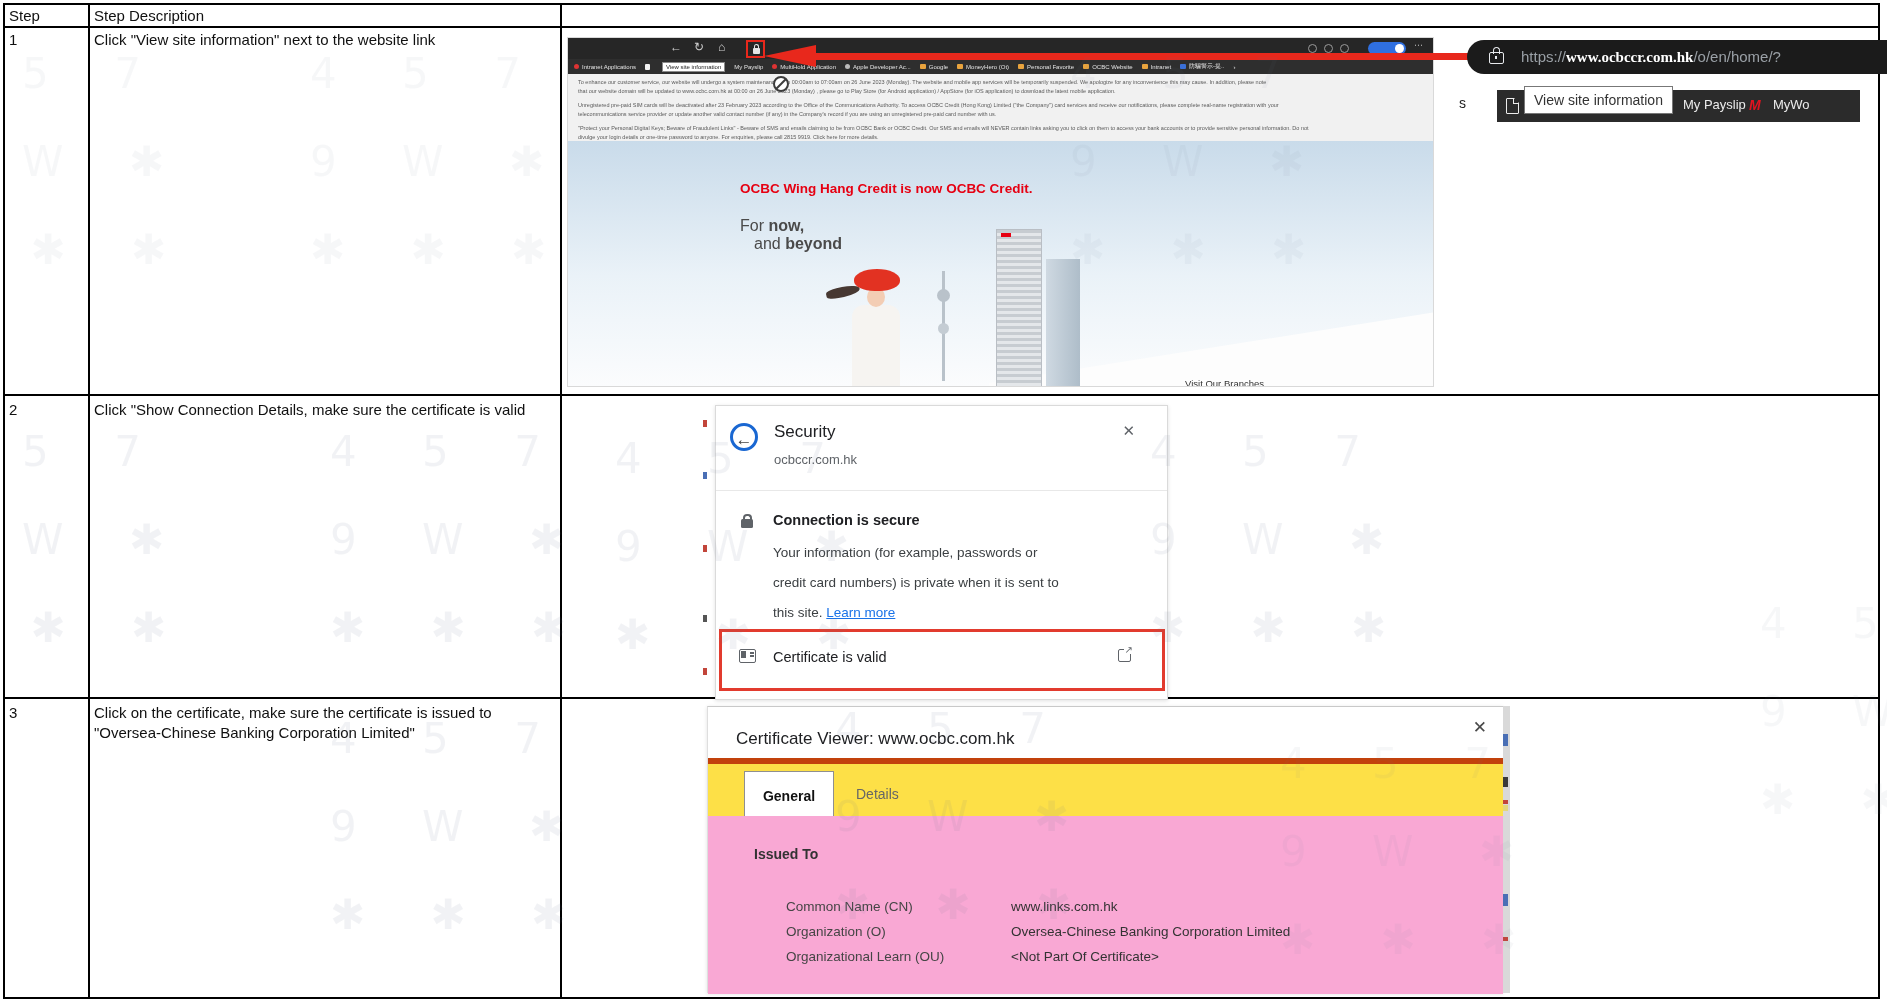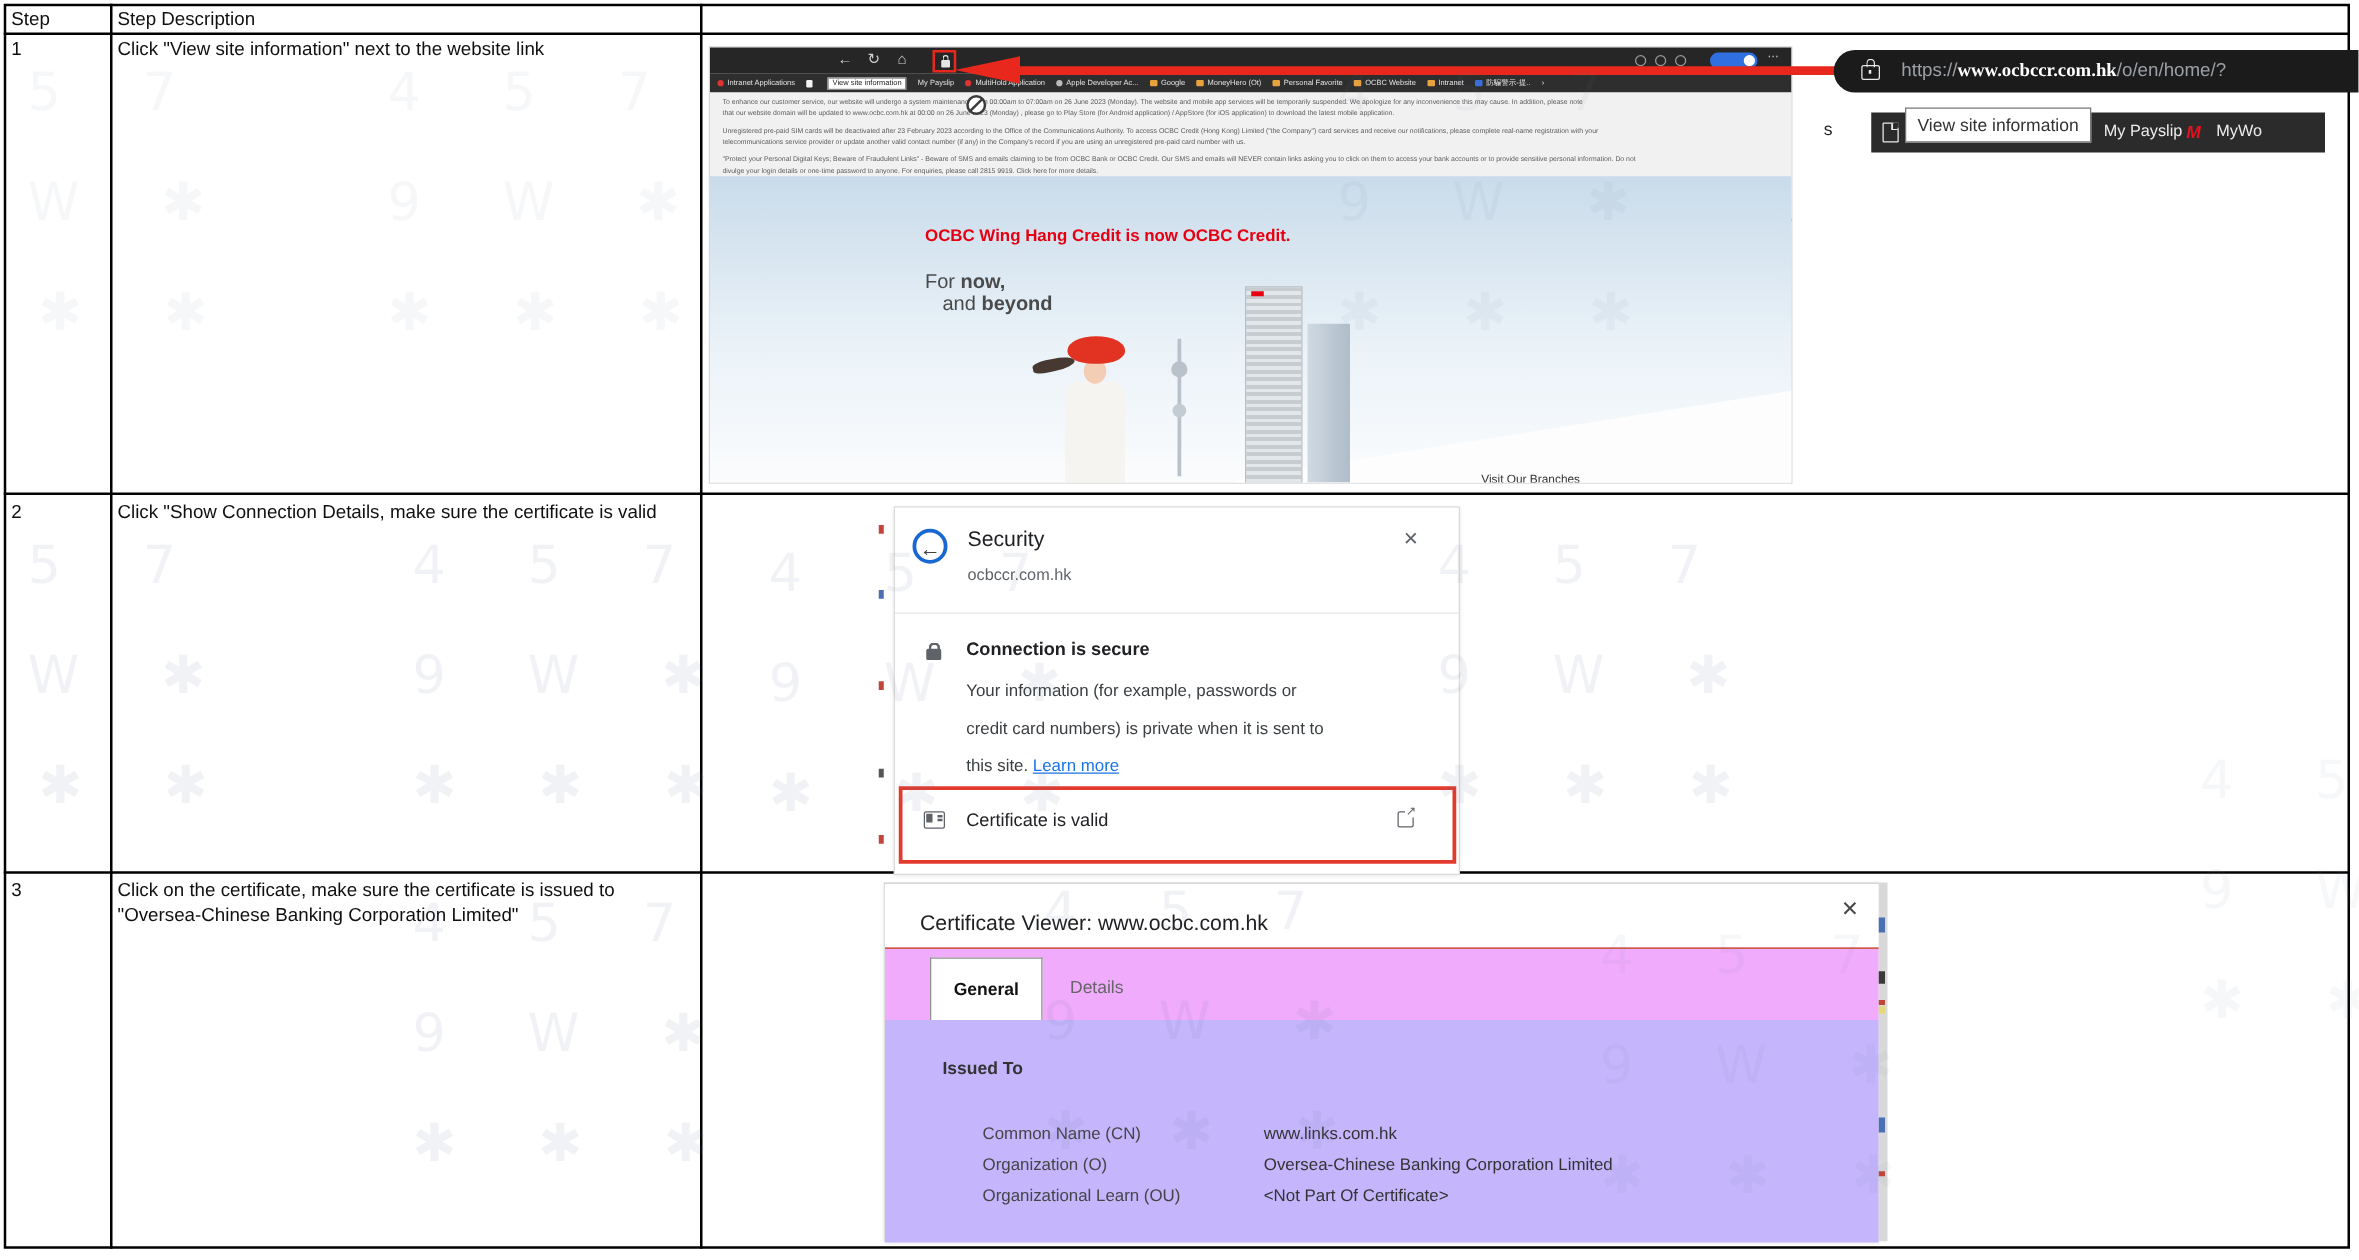--- a/index.html
+++ b/index.html
@@ -98,24 +98,24 @@
   .cert-ico:before{content:"";position:absolute;left:1px;top:1px;width:5px;height:7px;background:#5f6368;}
   .cert-ico:after{content:"";position:absolute;right:1px;top:2px;width:4px;height:1.6px;background:#5f6368;box-shadow:0 3px 0 #5f6368;}
   .ext-ico{position:absolute;right:36px;top:243px;width:11px;height:11px;border:1.6px solid #5f6368;border-radius:2px;color:#5f6368;font-size:10px;line-height:9px;text-align:right;}
   .ext-ico:before{content:"\2197";position:absolute;right:-3px;top:-5px;background:#fff;padding-left:1px;}
   .speck{width:4px;height:7px;z-index:9;}
 
   
   .cv-panel{left:707px;top:706px;width:796px;height:287px;background:#fff;border-top:1px solid #c9c9c9;border-left:1px solid #dedede;box-shadow:0 1px 4px rgba(0,0,0,.12);box-sizing:border-box;z-index:10;}
   .cv-close{position:absolute;right:16px;top:10px;font-size:17px;color:#4a4a4a;}
   .cv-title{position:absolute;left:28px;top:22px;font-size:17px;color:#202124;}
-  .cv-tabs{position:absolute;left:0;top:51px;width:100%;height:58px;background:#f0abfc;border-top:1px solid #c2410c;}
+  .cv-tabs{position:absolute;left:0;top:51px;width:100%;height:58px;background:#fde047;border-top:6px solid #c2410c;}
   .cv-tab-active{position:absolute;left:36px;top:7px;width:90px;height:51px;background:#fff;border:1px solid #8f8f8f;border-bottom:none;font-size:14px;font-weight:700;color:#111;text-align:center;line-height:48px;box-sizing:border-box;}
   .cv-tab{position:absolute;left:148px;top:22px;font-size:14px;color:#666;}
-  .cv-body{position:absolute;left:0;top:109px;width:100%;height:178px;background:#c4b5fd;}
+  .cv-body{position:absolute;left:0;top:109px;width:100%;height:178px;background:#f9a8d4;}
   .cv-sec{position:absolute;left:46px;top:30px;font-size:14px;font-weight:600;color:#333;}
   .cv-label{position:absolute;left:78px;font-size:13.5px;color:#454545;}
   .cv-value{position:absolute;left:303px;font-size:13.5px;color:#333;}
   .cv-sliver{left:1503px;top:706px;width:7px;height:287px;background:#d9d9d9;z-index:11;}
   .fragment{position:absolute;width:5px;}
 </style>
 </head>
 <body>
 
 <div id="canvas">

